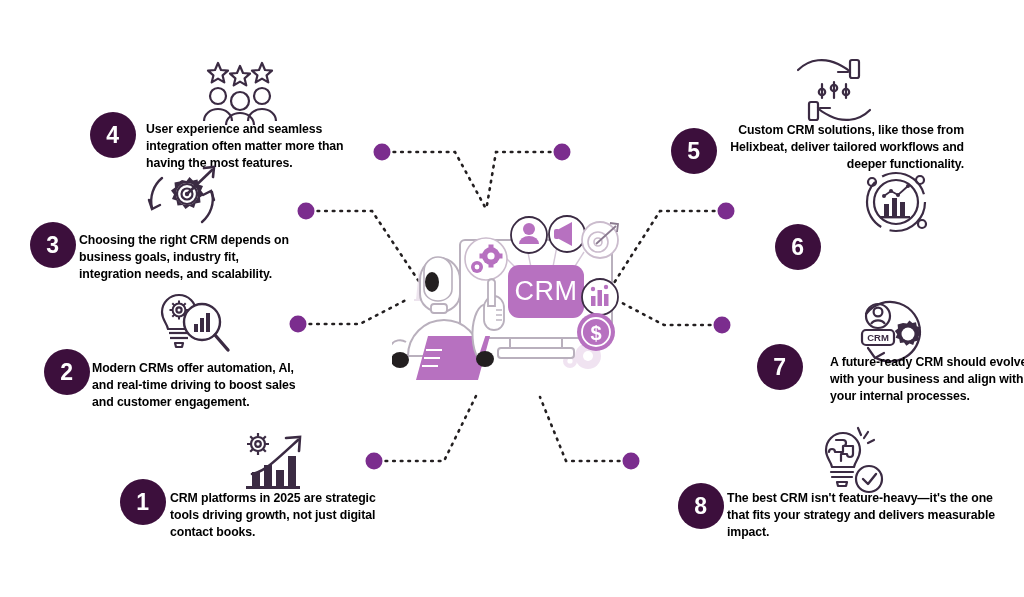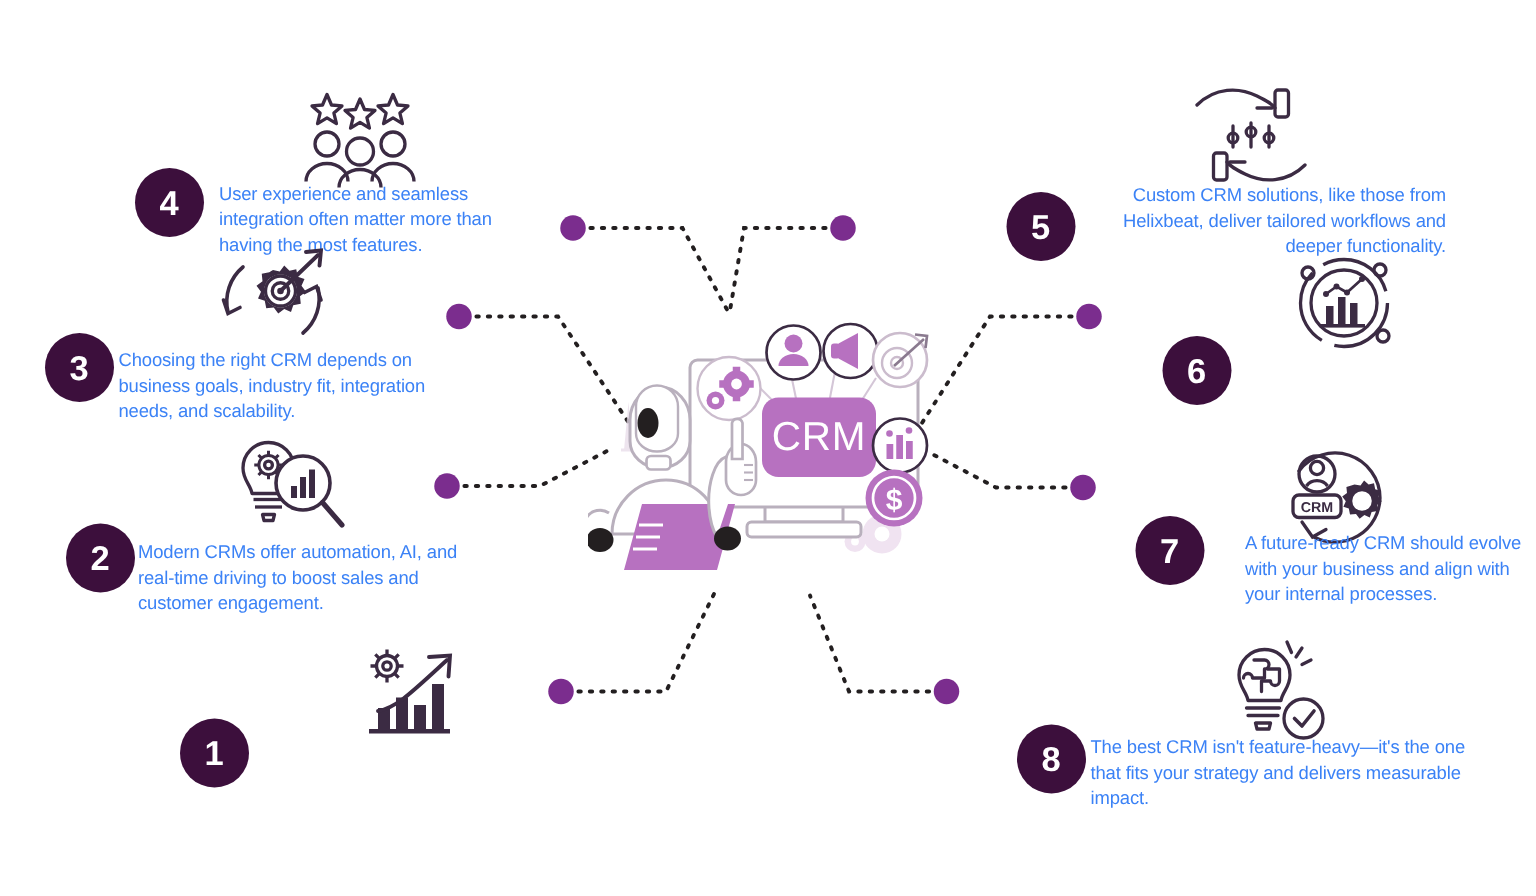--- a/index.html
+++ b/index.html
@@ -38,24 +38,24 @@
     font-weight: bold;
     display: flex;
     align-items: center;
     justify-content: center;
     letter-spacing: 0.5px;
     line-height: 1;
   }
   
   .item-text {
     position: absolute;
-    color: #3b82f6;
+    color: #000000;
     font-size: 12.3px;
     line-height: 1.37;
-    font-weight: normal;
+    font-weight: bold;
     letter-spacing: -0.1px;
   }
 
   
   .icon-box {
     position: absolute;
     display: block;
   }
   .icon-box svg { display: block; }
 
@@ -318,20 +318,21 @@
         <rect x="50" y="26" width="8" height="30"></rect>
         <rect x="8" y="56" width="54" height="3"></rect>
       </g>
       <g fill="none" stroke="#3b2b43" stroke-width="2.6" stroke-linecap="round">
         <path d="M14 44 C26 42 36 32 60 10"></path>
         <path d="M48 8 L62 7 L61 21"></path>
       </g>
     </svg>
   </div>
   <div class="badge" style="left:120px; top:479px;">1</div>
+  <div class="item-text" style="left:170px; top:490px; width:225px;">CRM platforms in 2025 are strategic tools driving growth, not just digital contact books.</div>
 
   <div class="icon-box" style="left:792px; top:54px;">
     <svg width="84" height="72" viewBox="0 0 84 72">
       <g fill="none" stroke="#3b2b43" stroke-width="2.2" stroke-linejoin="round" stroke-linecap="round">
         <path d="M6 16 C18 4 34 4 46 10 C52 13 56 15 58 18"></path>
         <path d="M46 18 L56 18"></path>
         <rect x="58" y="6" width="9" height="18" rx="2"></rect>
         <path d="M78 56 C66 68 50 68 38 62 C32 59 28 57 26 54"></path>
         <path d="M38 54 L28 54"></path>
         <rect x="17" y="48" width="9" height="18" rx="2"></rect>

